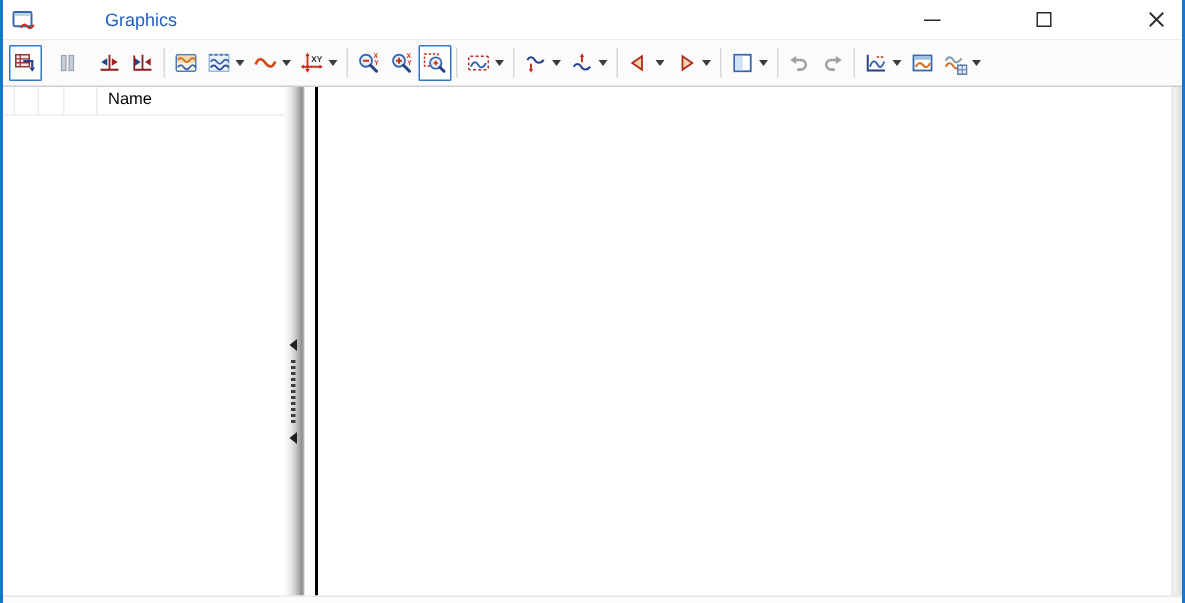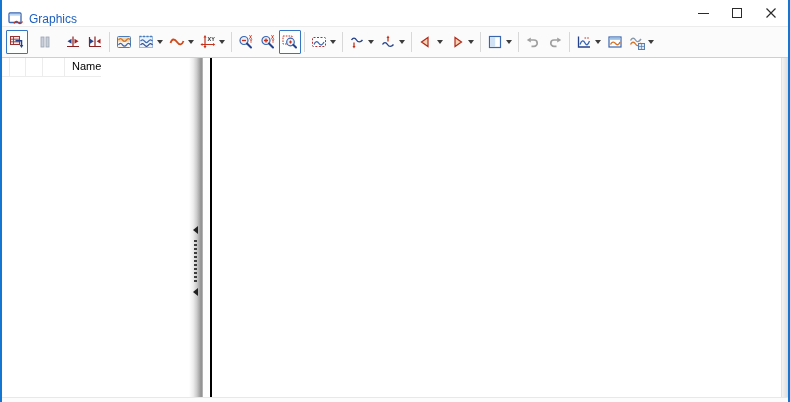--- a/index.html
+++ b/index.html
@@ -1,42 +1,42 @@
 <!DOCTYPE html>
 <html><head>
 <meta charset="utf-8">
 <style>
   html,body{margin:0;padding:0;background:#fff;}
   .window{width:790px;height:402px;box-sizing:border-box;position:relative;overflow:hidden;
     border-left:2px solid #1476d0;border-right:2px solid #1476d0;background:#fff;
     display:flex;flex-direction:column;font-family:"Liberation Sans",sans-serif;}
   
-  .titlebar{height:26px;flex:0 0 auto;display:flex;align-items:flex-end;padding-left:6px;
-    border-bottom:1px solid #ececec;background:#fff;}
+  .titlebar{height:26px;flex:0 0 auto;display:flex;align-items:center;padding-left:6px;
+    border-bottom:1px solid #ececec;background:#fff;gap:41px;}
   .title-icon{width:16px;height:15px;flex:0 0 auto;}
   .title-text{margin-left:5px;font-size:12px;color:#1e5fbe;}
   .tb-spacer{flex:1;}
   .win-btn{width:34px;height:100%;display:flex;align-items:center;justify-content:center;cursor:default;}
   .min-glyph{width:11px;height:1px;background:#2b2b2b;}
   .max-glyph{width:10px;height:10px;border:1px solid #2b2b2b;box-sizing:border-box;}
   
   .toolbar{height:30px;flex:0 0 auto;display:flex;align-items:center;padding-left:4px;
     background:#fbfbfb;border-bottom:1px solid #cfcfcf;}
   .tbtn{height:24px;min-width:22px;padding:0 2px;display:flex;align-items:center;justify-content:center;
     border:1px solid transparent;border-radius:1px;box-sizing:border-box;}
   .tbtn.selected{border-color:#3576c4;background:#fdfefe;}
   .ic{width:16px;height:16px;display:block;}
   .caret{width:0;height:0;border-left:3px solid transparent;border-right:3px solid transparent;
     border-top:4px solid #3c3c3c;margin-left:3px;}
   .sep{width:1px;height:20px;background:#d8d8d8;margin:0 3px;flex:0 0 auto;}
   .mgl{margin-left:6px;}
   svg text{font-family:"Liberation Sans",sans-serif;font-weight:bold;}
   
   .content{flex:1;display:flex;min-height:0;position:relative;background:#fff;}
-  .left-panel{width:187px;flex:0 0 auto;background:#fff;display:flex;flex-direction:row;}
+  .left-panel{width:187px;flex:0 0 auto;background:#fff;display:flex;flex-direction:column;}
   .lp-header{height:18px;flex:0 0 auto;display:flex;border-bottom:1px solid #ececec;
     font-size:11px;color:#000;}
   .lp-cell{height:100%;border-right:1px solid #ececec;box-sizing:border-box;}
   .c0{width:8px;}.c1{width:16px;}.c2{width:17px;}.c3{width:22px;}
   .c-name{flex:1;border-right:none;padding-left:7px;line-height:17px;}
   .lp-rows{flex:1;}
   .splitter{width:14px;flex:0 0 auto;position:relative;
     background:linear-gradient(to right,#ffffff 0%,#ededed 30%,#cdcdcd 55%,#8f8f8f 88%,#c2c2c2 100%);}
   .split-arrow{position:absolute;left:4px;width:0;height:0;
     border-top:4px solid transparent;border-bottom:4px solid transparent;border-right:5px solid #222;}

